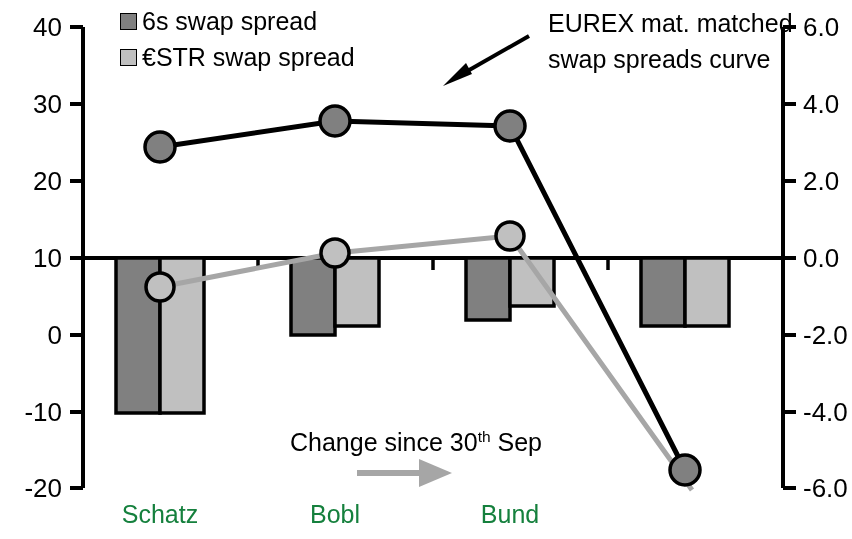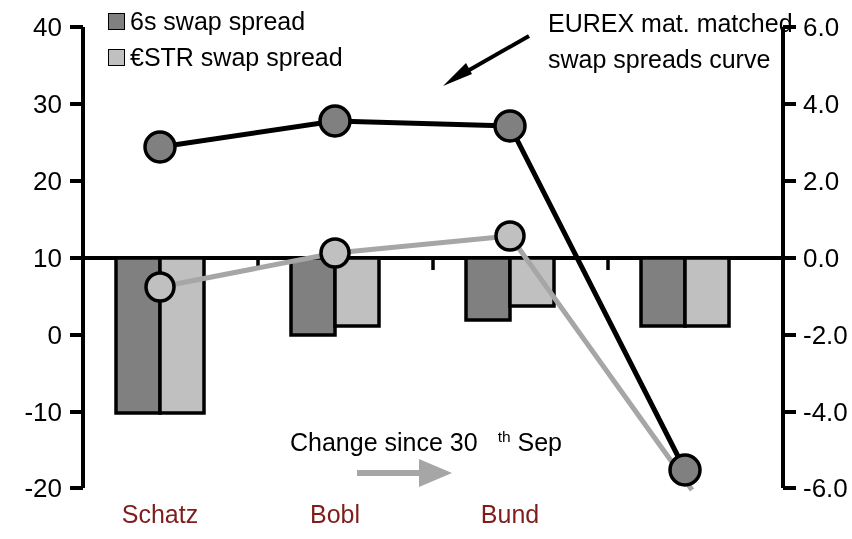--- a/index.html
+++ b/index.html
@@ -35,53 +35,53 @@
     text-align: right;
     width: 72px;
   }
   .tick-right {
     text-align: left;
     width: 80px;
   }
   .cat-label {
     position: absolute;
     font-size: 25px;
-    color: #7f1d1d;
+    color: #15803d;
     text-align: center;
     white-space: nowrap;
     line-height: 1;
   }
   .legend-entry {
     position: absolute;
     display: flex;
     align-items: center;
     gap: 5px;
     font-size: 25px;
     color: #000000;
     white-space: nowrap;
     line-height: 1;
+    margin-left: 12px;
   }
   .legend-swatch {
     width: 17px;
     height: 17px;
     border: 1.5px solid #000000;
     box-sizing: border-box;
     flex: none;
   }
   .annot {
     position: absolute;
     font-size: 25px;
     color: #000000;
     line-height: 1.15;
     white-space: nowrap;
   }
   .annot sup {
     font-size: 0.62em;
     vertical-align: super;
-    margin-left: 20px;
   }
 </style>
 </head>
 <body>
 
 <div id="chart-root">
 
   <svg class="svg-layer" viewBox="0 0 852 539">
 
     <g stroke="#000000" stroke-width="4" fill="none">

